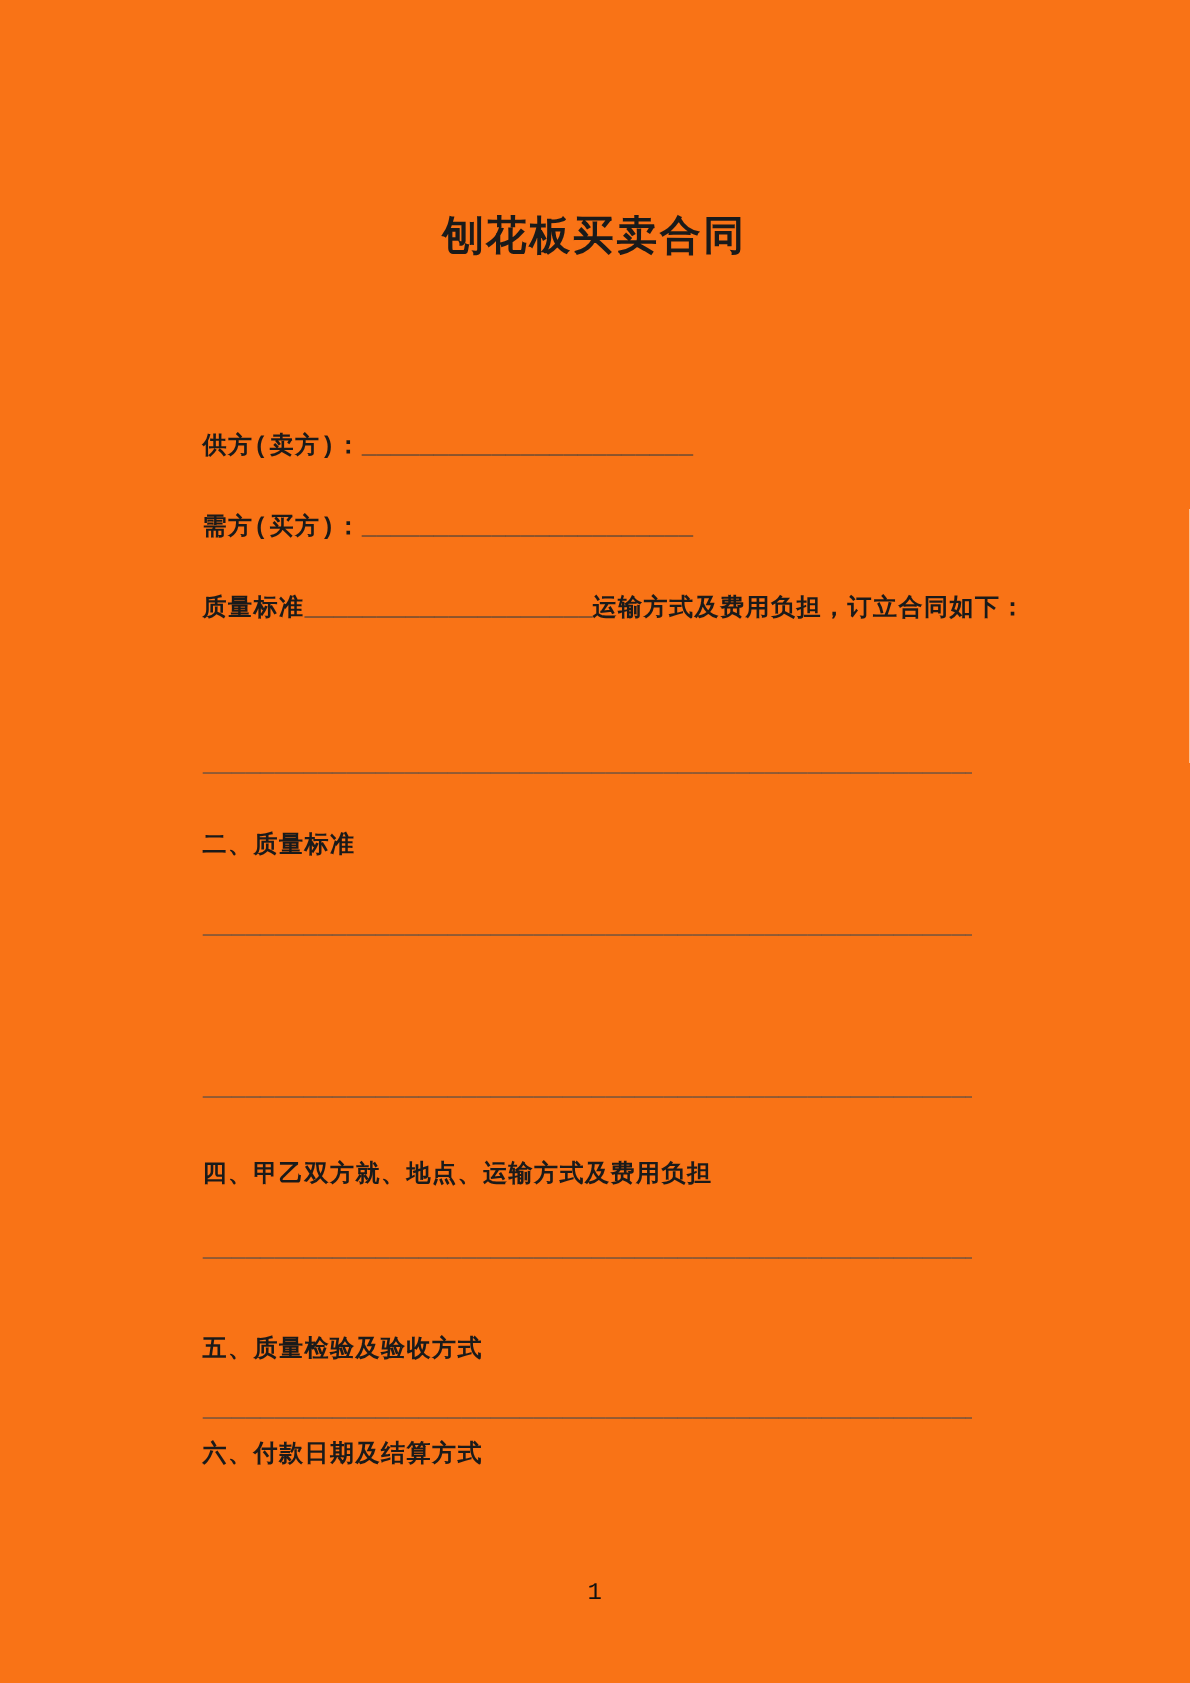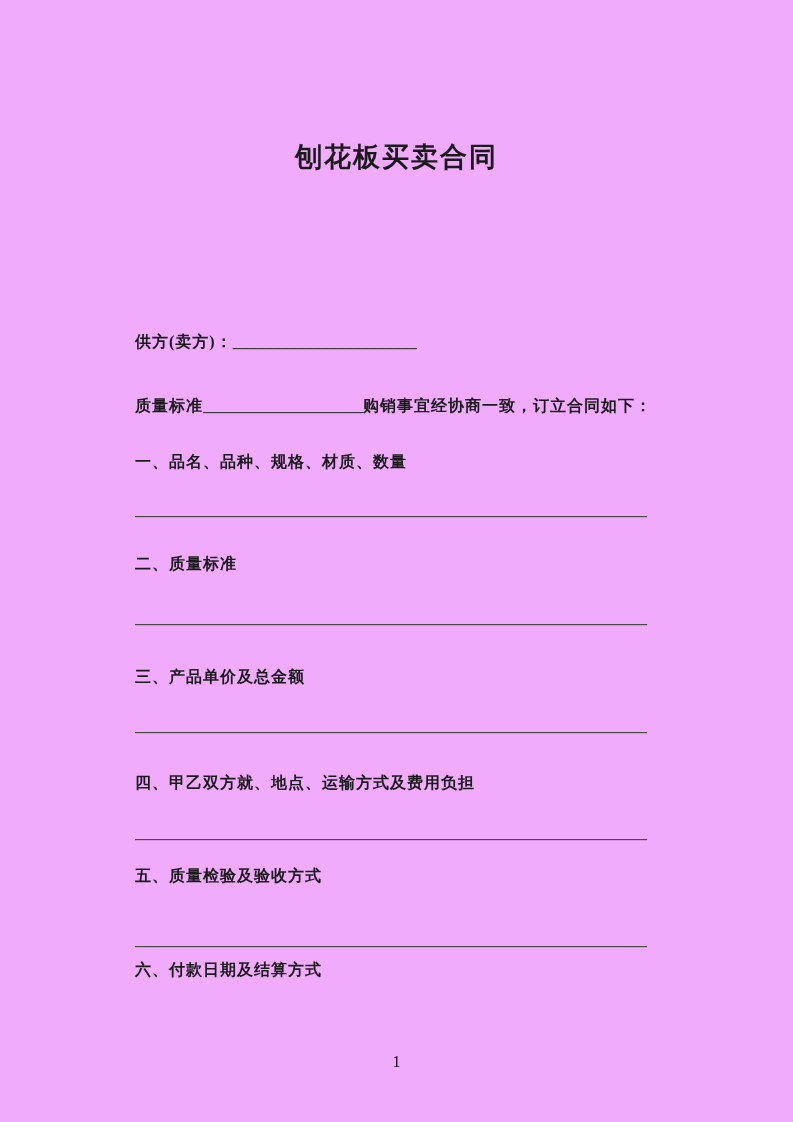--- a/index.html
+++ b/index.html
@@ -4,22 +4,22 @@
 <style>
   html, body {
     margin: 0;
     padding: 0;
     background: #ffffff;
   }
   .page {
     position: relative;
     width: 793px;
     height: 1122px;
-    background: #f0abfc;
-    font-family: Liberation Serif, serif;
+    background: #f97316;
+    font-family: Liberation Mono, monospace;
     color: #1a1a1a;
     overflow: hidden;
   }
   .doc-title {
     position: absolute;
     top: 139px;
     left: 0;
     right: 0;
     margin: 0;
     text-align: center;
@@ -35,21 +35,21 @@
     font-weight: bold;
     line-height: 20px;
     white-space: nowrap;
   }
   .row .label { letter-spacing: 1px; }
   .blank {
     font-weight: bold;
     color: #3d3d3d;
     letter-spacing: 0;
   }
-  .row-supplier { top: 288px; margin-top: 44px; }
+  .row-supplier { top: 288px; }
   .row-buyer    { top: 342px; }
   .row-preamble { top: 396px; }
   .heading {
     position: absolute;
     left: 135px;
     width: 516px;
     font-size: 16px;
     font-weight: bold;
     line-height: 20px;
     letter-spacing: 1px;
@@ -67,21 +67,21 @@
     overflow: hidden;
   }
   .h-1 { top: 452px; }
   .l-1 { top: 500px; }
   .h-2 { top: 554px; }
   .l-2 { top: 608px; }
   .h-3 { top: 667px; }
   .l-3 { top: 716px; }
   .h-4 { top: 773px; }
   .l-4 { top: 823px; }
-  .h-5 { top: 866px; }
+  .h-5 { top: 890px; }
   .l-5 { top: 930px; }
   .h-6 { top: 960px; }
   .page-number {
     position: absolute;
     top: 1053px;
     left: 0;
     right: 0;
     text-align: center;
     font-size: 16px;
     font-weight: normal;
@@ -92,32 +92,33 @@
 <body>
 
 <div class="page">
 
   <h1 class="doc-title">刨花板买卖合同</h1>
 
   <div class="row row-supplier">
     <span class="label">供方(卖方)：</span><span class="blank">_______________________</span>
   </div>
 
+  <div class="row row-buyer">
+    <span class="label">需方(买方)：</span><span class="blank">_______________________</span>
+  </div>
 
   <div class="row row-preamble">
-    <span class="label">质量标准</span><span class="blank">____________________</span><span class="label">购销事宜经协商一致，订立合同如下：</span>
+    <span class="label">质量标准</span><span class="blank">____________________</span><span class="label">运输方式及费用负担，订立合同如下：</span>
   </div>
 
-  <div class="heading h-1">一、品名、品种、规格、材质、数量</div>
   <div class="fill-line l-1">________________________________________________________________</div>
 
   <div class="heading h-2">二、质量标准</div>
   <div class="fill-line l-2">________________________________________________________________</div>
 
-  <div class="heading h-3">三、产品单价及总金额</div>
   <div class="fill-line l-3">________________________________________________________________</div>
 
   <div class="heading h-4">四、甲乙双方就、地点、运输方式及费用负担</div>
   <div class="fill-line l-4">________________________________________________________________</div>
 
   <div class="heading h-5">五、质量检验及验收方式</div>
   <div class="fill-line l-5">________________________________________________________________</div>
 
   <div class="heading h-6">六、付款日期及结算方式</div>
 

